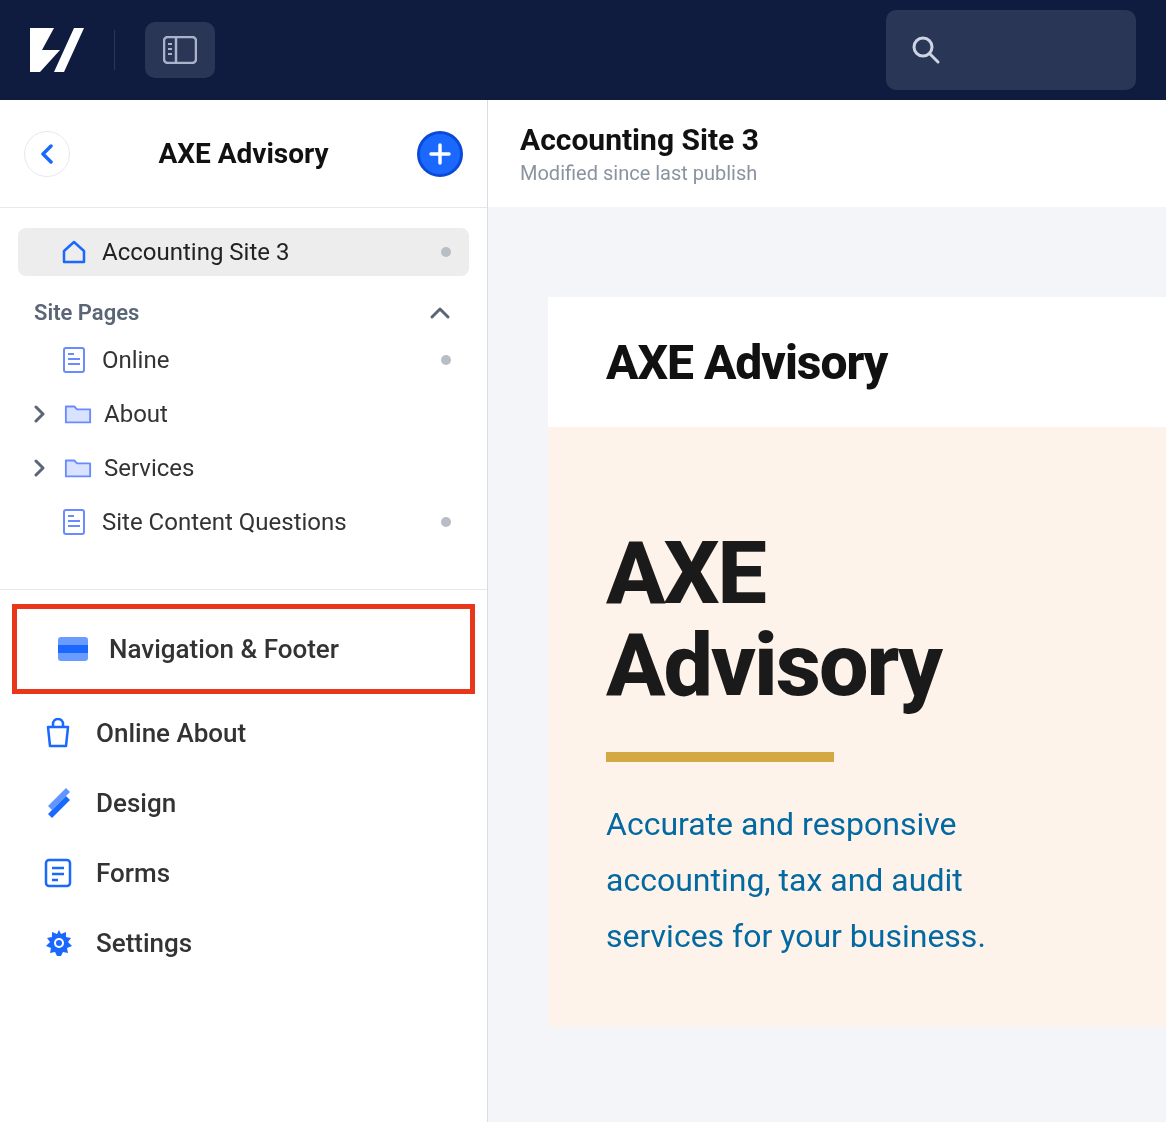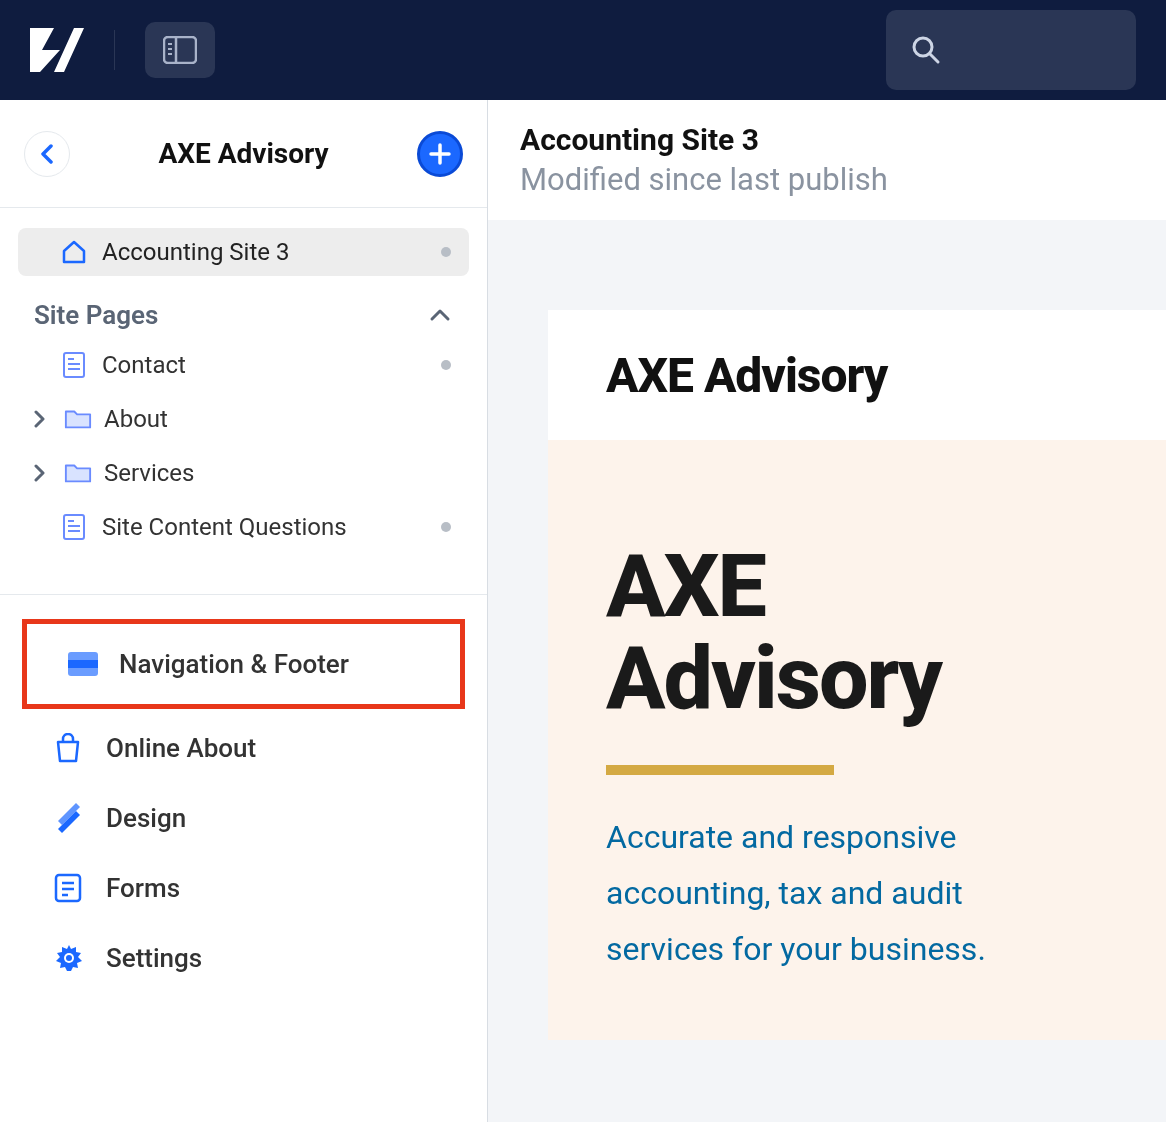--- a/index.html
+++ b/index.html
@@ -18,39 +18,39 @@
 .back-btn { width: 46px; height: 46px; border: 1px solid #e5e9ed; border-radius: 50%; display: flex; align-items: center; justify-content: center; cursor: pointer; }
 .sidebar-title { flex: 1; font-size: 28px; font-weight: 700; color: #111; text-align: center; }
 .add-btn { width: 46px; height: 46px; background: #1b68ff; border: 3px solid #0a4ad6; border-radius: 50%; display: flex; align-items: center; justify-content: center; cursor: pointer; }
 
 .sidebar-body { padding: 20px 18px 0 18px; }
 .home-row { height: 48px; background: #ededed; border-radius: 8px; display: flex; align-items: center; padding: 0 18px 0 42px; gap: 14px; cursor: pointer; }
 .home-row .label { font-size: 24px; color: #222; flex: 1; }
 .dot { width: 10px; height: 10px; background: #b8bec6; border-radius: 50%; }
 
 .section-header { display: flex; align-items: center; justify-content: space-between; padding: 24px 18px 8px 16px; cursor: pointer; }
-.section-header .label { font-size: 26px; font-weight: 600; color: #5a6575; }
+.section-header .label { font-size: 22px; font-weight: 600; color: #5a6575; }
 
 .tree-item { height: 54px; display: flex; align-items: center; padding: 0 18px 0 10px; gap: 12px; cursor: pointer; }
 .tree-item .chev { width: 24px; display: flex; justify-content: center; }
 .tree-item.no-chev { padding-left: 44px; }
 .tree-item .icon { width: 28px; display: flex; }
 .tree-item .label { font-size: 24px; color: #333; flex: 1; }
 
-.sidebar-bottom { border-top: 1px solid #e5e9ed; margin-top: 40px; padding: 14px; }
+.sidebar-bottom { border-top: 1px solid #e5e9ed; margin-top: 40px; padding: 4px; }
 .menu-item { height: 70px; display: flex; align-items: center; padding: 0 0 0 40px; gap: 20px; cursor: pointer; }
 .menu-item .icon { width: 32px; display: flex; }
 .menu-item .label { font-size: 26px; font-weight: 500; color: #333; }
 .highlight-box { border: 5px solid #e8371a; margin: 10px 8px 4px 8px; }
 .highlight-box .menu-item { height: 80px; }
 
 .preview { flex: 1; background: #f3f5f8; display: flex; flex-direction: column; overflow: hidden; }
 .preview-header { background: #fff; padding: 22px 32px; }
 .preview-title { font-size: 30px; font-weight: 700; color: #111; }
-.preview-sub { font-size: 31px; color: #8a93a0; margin-top: 4px; }
+.preview-sub { font-size: 20px; color: #8a93a0; margin-top: 4px; }
 
 .canvas { flex: 1; background: #f3f5f8; padding: 90px 0 0 60px; position: relative; }
 .site-card { background: #fff; padding: 30px 58px; min-height: 130px; display: flex; align-items: center; }
 .site-logo-text { font-size: 48px; font-weight: 800; color: #111; letter-spacing: -1px; }
 .hero { background: #fdf3eb; padding: 100px 58px 60px 58px; min-height: 600px; }
 .hero-title { font-size: 88px; font-weight: 800; color: #1a1a1a; line-height: 1.05; letter-spacing: -2px; }
 .hero-div { width: 228px; height: 10px; background: #d4a943; margin: 40px 0 34px 0; }
 .hero-text { font-size: 32px; color: #0369a1; line-height: 1.75; max-width: 460px; }
 
 svg { display: block; }
@@ -118,21 +118,21 @@
 
       <div class="tree-item no-chev">
         <span class="icon">
           <svg width="24" height="28" viewBox="0 0 24 28">
               <rect x="2" y="2" width="20" height="24" rx="2" fill="none" stroke="#6a8bff" stroke-width="2"></rect>
               <line x1="6" y1="8" x2="12" y2="8" stroke="#6a8bff" stroke-width="2"></line>
               <line x1="6" y1="13" x2="18" y2="13" stroke="#6a8bff" stroke-width="2"></line>
               <line x1="6" y1="18" x2="18" y2="18" stroke="#6a8bff" stroke-width="2"></line>
             </svg>
         </span>
-        <span class="label">Contact</span>
+        <span class="label">Online</span>
         <span class="dot"></span>
       </div>
 
       <div class="tree-item">
         <span class="chev">
           <svg width="12" height="18" viewBox="0 0 12 18">
               <path d="M2 2 L9 9 L2 16" fill="none" stroke="#5a6575" stroke-width="3" stroke-linecap="round" stroke-linejoin="round"></path>
             </svg>
         </span>
         <span class="icon">

